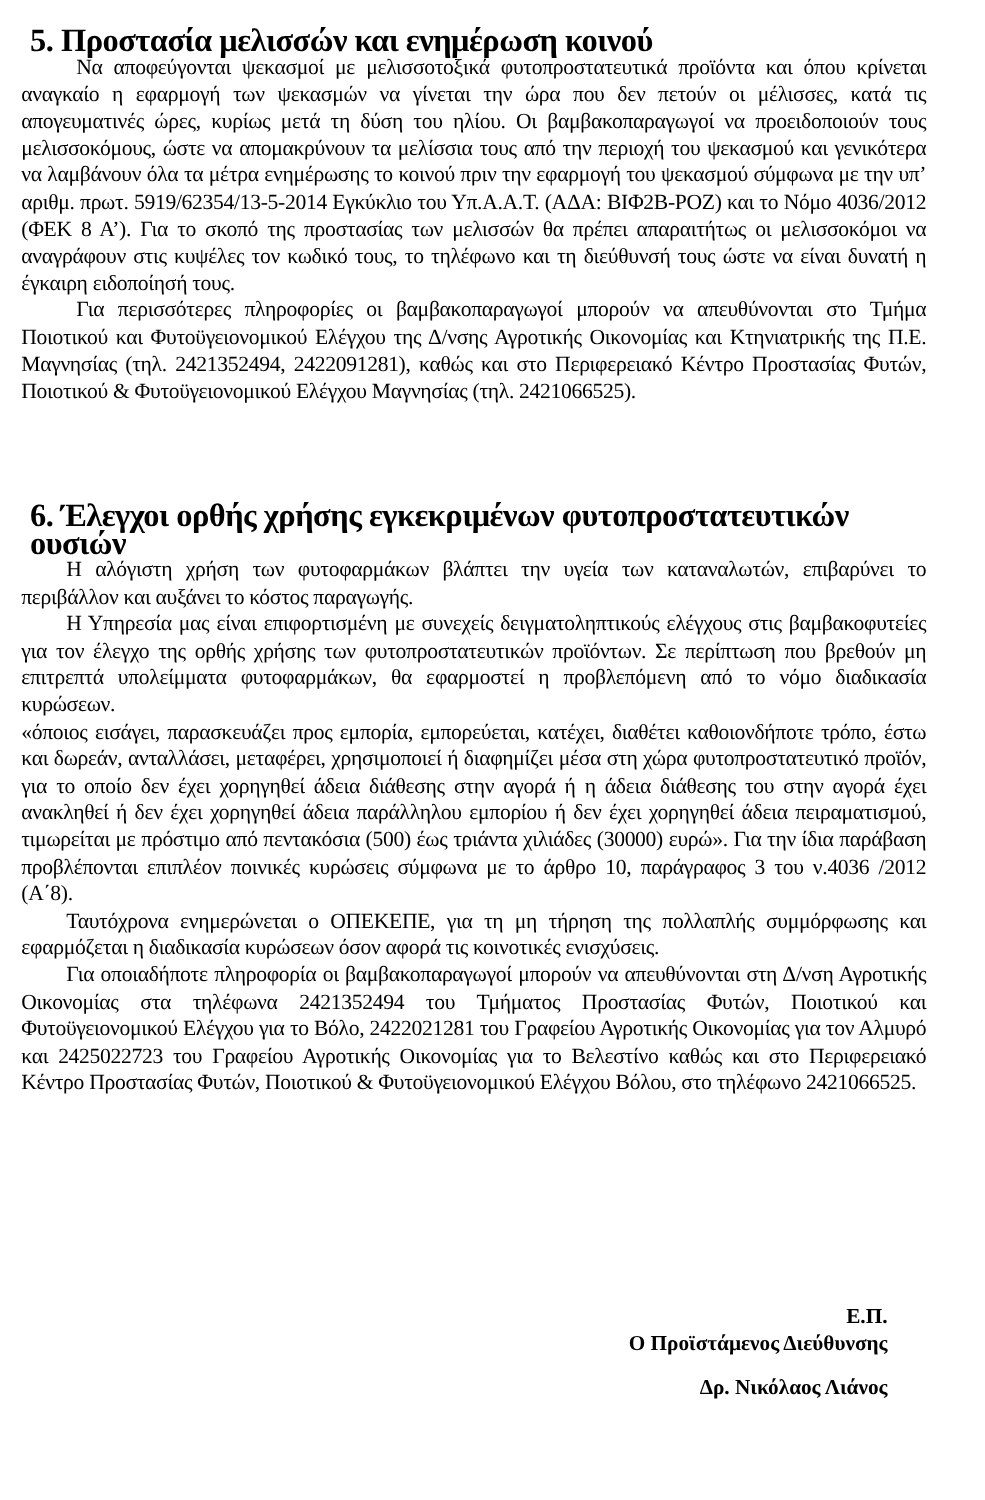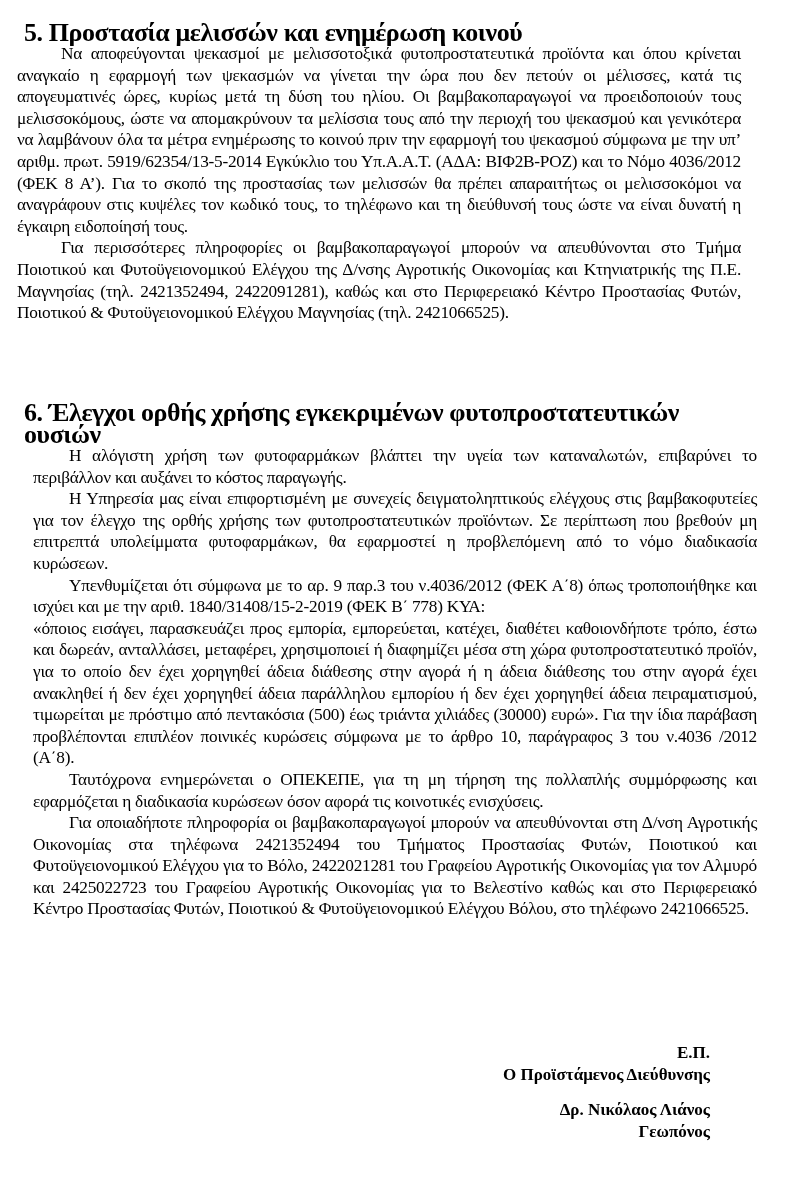--- a/index.html
+++ b/index.html
@@ -7,21 +7,21 @@
   .doc {
     position: absolute; left: 17px; top: 0; width: 724px;
     font-family: "Liberation Serif", "DejaVu Serif", serif;
     font-size: 17.3px; line-height: 21.6px; letter-spacing: -0.25px;
   }
   .heading { font-weight: bold; margin: 0; }
   .h1 { position: absolute; top: 6px; left: 7px; letter-spacing: -0.4px; margin-top: 16px; }
   .h2 { position: absolute; top: 402px; left: 7px; letter-spacing: -0.4px; }
   p { margin: 0; text-align: justify; text-align-last: left; }
   .block1 { position: absolute; top: 43px; left: 0; width: 724px; }
-  .block2 { position: absolute; top: 445px; left: 16px; width: 724px; }
+  .block2 { position: absolute; top: 445px; left: 0; width: 724px; }
   .ind-big { text-indent: 44px; }
   .ind-sm { text-indent: 36px; }
   .sig { position: absolute; font-family: "Liberation Serif", "DejaVu Serif", serif; font-weight: bold; font-size: 17px; text-align: right; line-height: 22px; }
   .sig1 { top: 1042px; left: 380px; width: 330px; }
   .sig2 { top: 1099px; left: 380px; width: 330px; }
   .sig-line { display: block; }
 </style>
 </head>
 <body>
 
@@ -31,28 +31,26 @@
   <div class="block1">
     <p class="ind-big">Να αποφεύγονται ψεκασμοί με μελισσοτοξικά φυτοπροστατευτικά προϊόντα και όπου κρίνεται αναγκαίο η εφαρμογή των ψεκασμών να γίνεται την ώρα που δεν πετούν οι μέλισσες, κατά τις απογευματινές ώρες, κυρίως μετά τη δύση του ηλίου. Οι βαμβακοπαραγωγοί να προειδοποιούν τους μελισσοκόμους, ώστε να απομακρύνουν τα μελίσσια τους από την περιοχή του ψεκασμού και γενικότερα να λαμβάνουν όλα τα μέτρα ενημέρωσης το κοινού πριν την εφαρμογή του ψεκασμού σύμφωνα με την υπ’ αριθμ. πρωτ. 5919/62354/13-5-2014 Εγκύκλιο του Υπ.Α.Α.Τ. (ΑΔΑ: ΒΙΦ2Β-ΡΟΖ) και το Νόμο 4036/2012 (ΦΕΚ 8 Α’). Για το σκοπό της προστασίας των μελισσών θα πρέπει απαραιτήτως οι μελισσοκόμοι να αναγράφουν στις κυψέλες τον κωδικό τους, το τηλέφωνο και τη διεύθυνσή τους ώστε να είναι δυνατή η έγκαιρη ειδοποίησή τους.</p>
     <p class="ind-big">Για περισσότερες πληροφορίες οι βαμβακοπαραγωγοί μπορούν να απευθύνονται στο Τμήμα Ποιοτικού και Φυτοϋγειονομικού Ελέγχου της Δ/νσης Αγροτικής Οικονομίας και Κτηνιατρικής της Π.Ε. Μαγνησίας (τηλ. 2421352494, 2422091281), καθώς και στο Περιφερειακό Κέντρο Προστασίας Φυτών, Ποιοτικού &amp; Φυτοϋγειονομικού Ελέγχου Μαγνησίας (τηλ. 2421066525).</p>
   </div>
 
   <h2 class="heading h2">6. Έλεγχοι ορθής χρήσης εγκεκριμένων φυτοπροστατευτικών ουσιών</h2>
 
   <div class="block2">
     <p class="ind-sm">Η αλόγιστη χρήση των φυτοφαρμάκων βλάπτει την υγεία των καταναλωτών, επιβαρύνει το περιβάλλον και αυξάνει το κόστος παραγωγής.</p>
     <p class="ind-sm">Η Υπηρεσία μας είναι επιφορτισμένη με συνεχείς δειγματοληπτικούς ελέγχους στις βαμβακοφυτείες για τον έλεγχο της ορθής χρήσης των φυτοπροστατευτικών προϊόντων. Σε περίπτωση που βρεθούν μη επιτρεπτά υπολείμματα φυτοφαρμάκων, θα εφαρμοστεί η προβλεπόμενη από το νόμο διαδικασία κυρώσεων.</p>
-    <p class="ind-sm">Υπενθυμίζεται ότι σύμφωνα με το αρ. 9 παρ.3 του ν.4036/2012 (ΦΕΚ Α΄8) όπως τροποποιήθηκε και ισχύει και με την αριθ. 1840/31408/15-2-2019 (ΦΕΚ Β΄ 778) ΚΥΑ:</p>
     <p>«όποιος εισάγει, παρασκευάζει προς εμπορία, εμπορεύεται, κατέχει, διαθέτει καθοιονδήποτε τρόπο, έστω και δωρεάν, ανταλλάσει, μεταφέρει, χρησιμοποιεί ή διαφημίζει μέσα στη χώρα φυτοπροστατευτικό προϊόν, για το οποίο δεν έχει χορηγηθεί άδεια διάθεσης στην αγορά ή η άδεια διάθεσης του στην αγορά έχει ανακληθεί ή δεν έχει χορηγηθεί άδεια παράλληλου εμπορίου ή δεν έχει χορηγηθεί άδεια πειραματισμού, τιμωρείται με πρόστιμο από πεντακόσια (500) έως τριάντα χιλιάδες (30000) ευρώ». Για την ίδια παράβαση προβλέπονται επιπλέον ποινικές κυρώσεις σύμφωνα με το άρθρο 10, παράγραφος 3 του ν.4036 /2012 (Α΄8).</p>
     <p class="ind-sm">Ταυτόχρονα ενημερώνεται ο ΟΠΕΚΕΠΕ, για τη μη τήρηση της πολλαπλής συμμόρφωσης και εφαρμόζεται η διαδικασία κυρώσεων όσον αφορά τις κοινοτικές ενισχύσεις.</p>
     <p class="ind-sm">Για οποιαδήποτε πληροφορία οι βαμβακοπαραγωγοί μπορούν να απευθύνονται στη Δ/νση Αγροτικής Οικονομίας στα τηλέφωνα  2421352494 του Τμήματος Προστασίας Φυτών, Ποιοτικού και Φυτοϋγειονομικού Ελέγχου για το Βόλο,  2422021281 του Γραφείου Αγροτικής Οικονομίας για τον Αλμυρό και 2425022723 του Γραφείου Αγροτικής Οικονομίας για το Βελεστίνο καθώς και στο Περιφερειακό Κέντρο Προστασίας Φυτών, Ποιοτικού &amp; Φυτοϋγειονομικού Ελέγχου Βόλου, στο τηλέφωνο 2421066525.</p>
   </div>
 </div>
 
 <div class="sig sig1">
   <span class="sig-line">Ε.Π.</span>
   <span class="sig-line">Ο Προϊστάμενος Διεύθυνσης</span>
 </div>
 
 <div class="sig sig2">
   <span class="sig-line">Δρ. Νικόλαος Λιάνος</span>
-  <span class="sig-line">Γεωπόνος</span>
 </div>
 
 </body></html>

